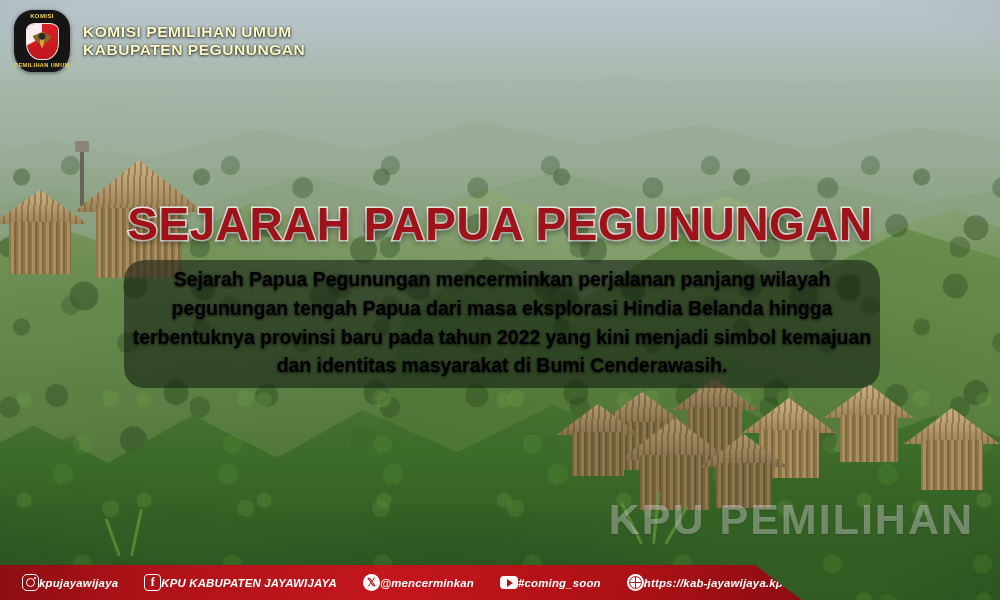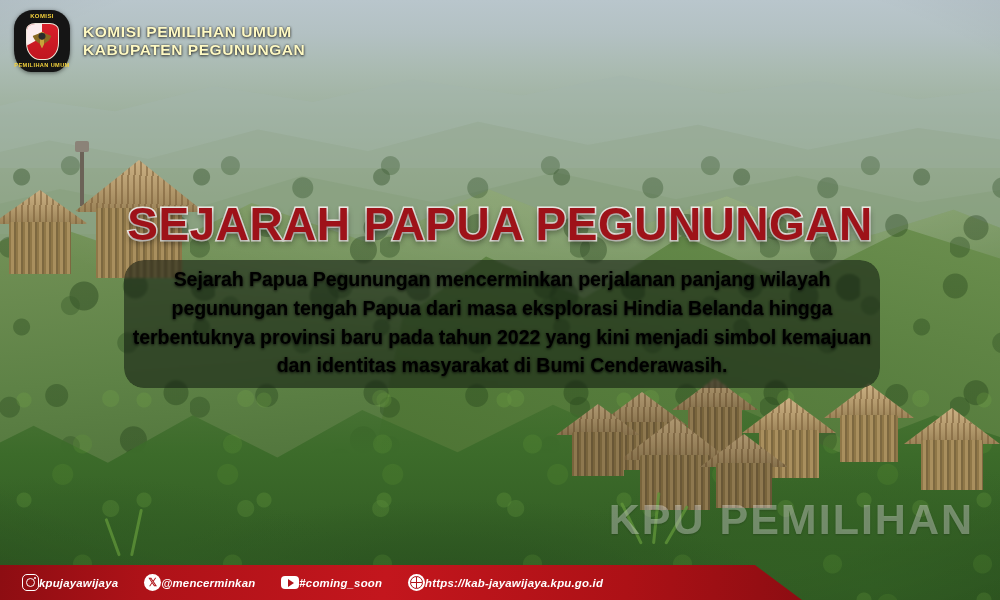--- a/index.html
+++ b/index.html
@@ -364,20 +364,24 @@
 
   <div class="watermark">KPU PEMILIHAN</div>
 
   <div class="footer">
 
     <div class="social">
       <span class="ic ic-ig"></span>
       <span class="label">kpujayawijaya</span>
     </div>
 
+    <div class="social">
+      <span class="ic ic-fb"></span>
+      <span class="label">KPU KABUPATEN JAYAWIJAYA</span>
+    </div>
 
     <div class="social">
       <span class="ic ic-x"></span>
       <span class="label">@mencerminkan</span>
     </div>
 
     <div class="social">
       <span class="ic ic-yt"></span>
       <span class="label">#coming_soon</span>
     </div>

